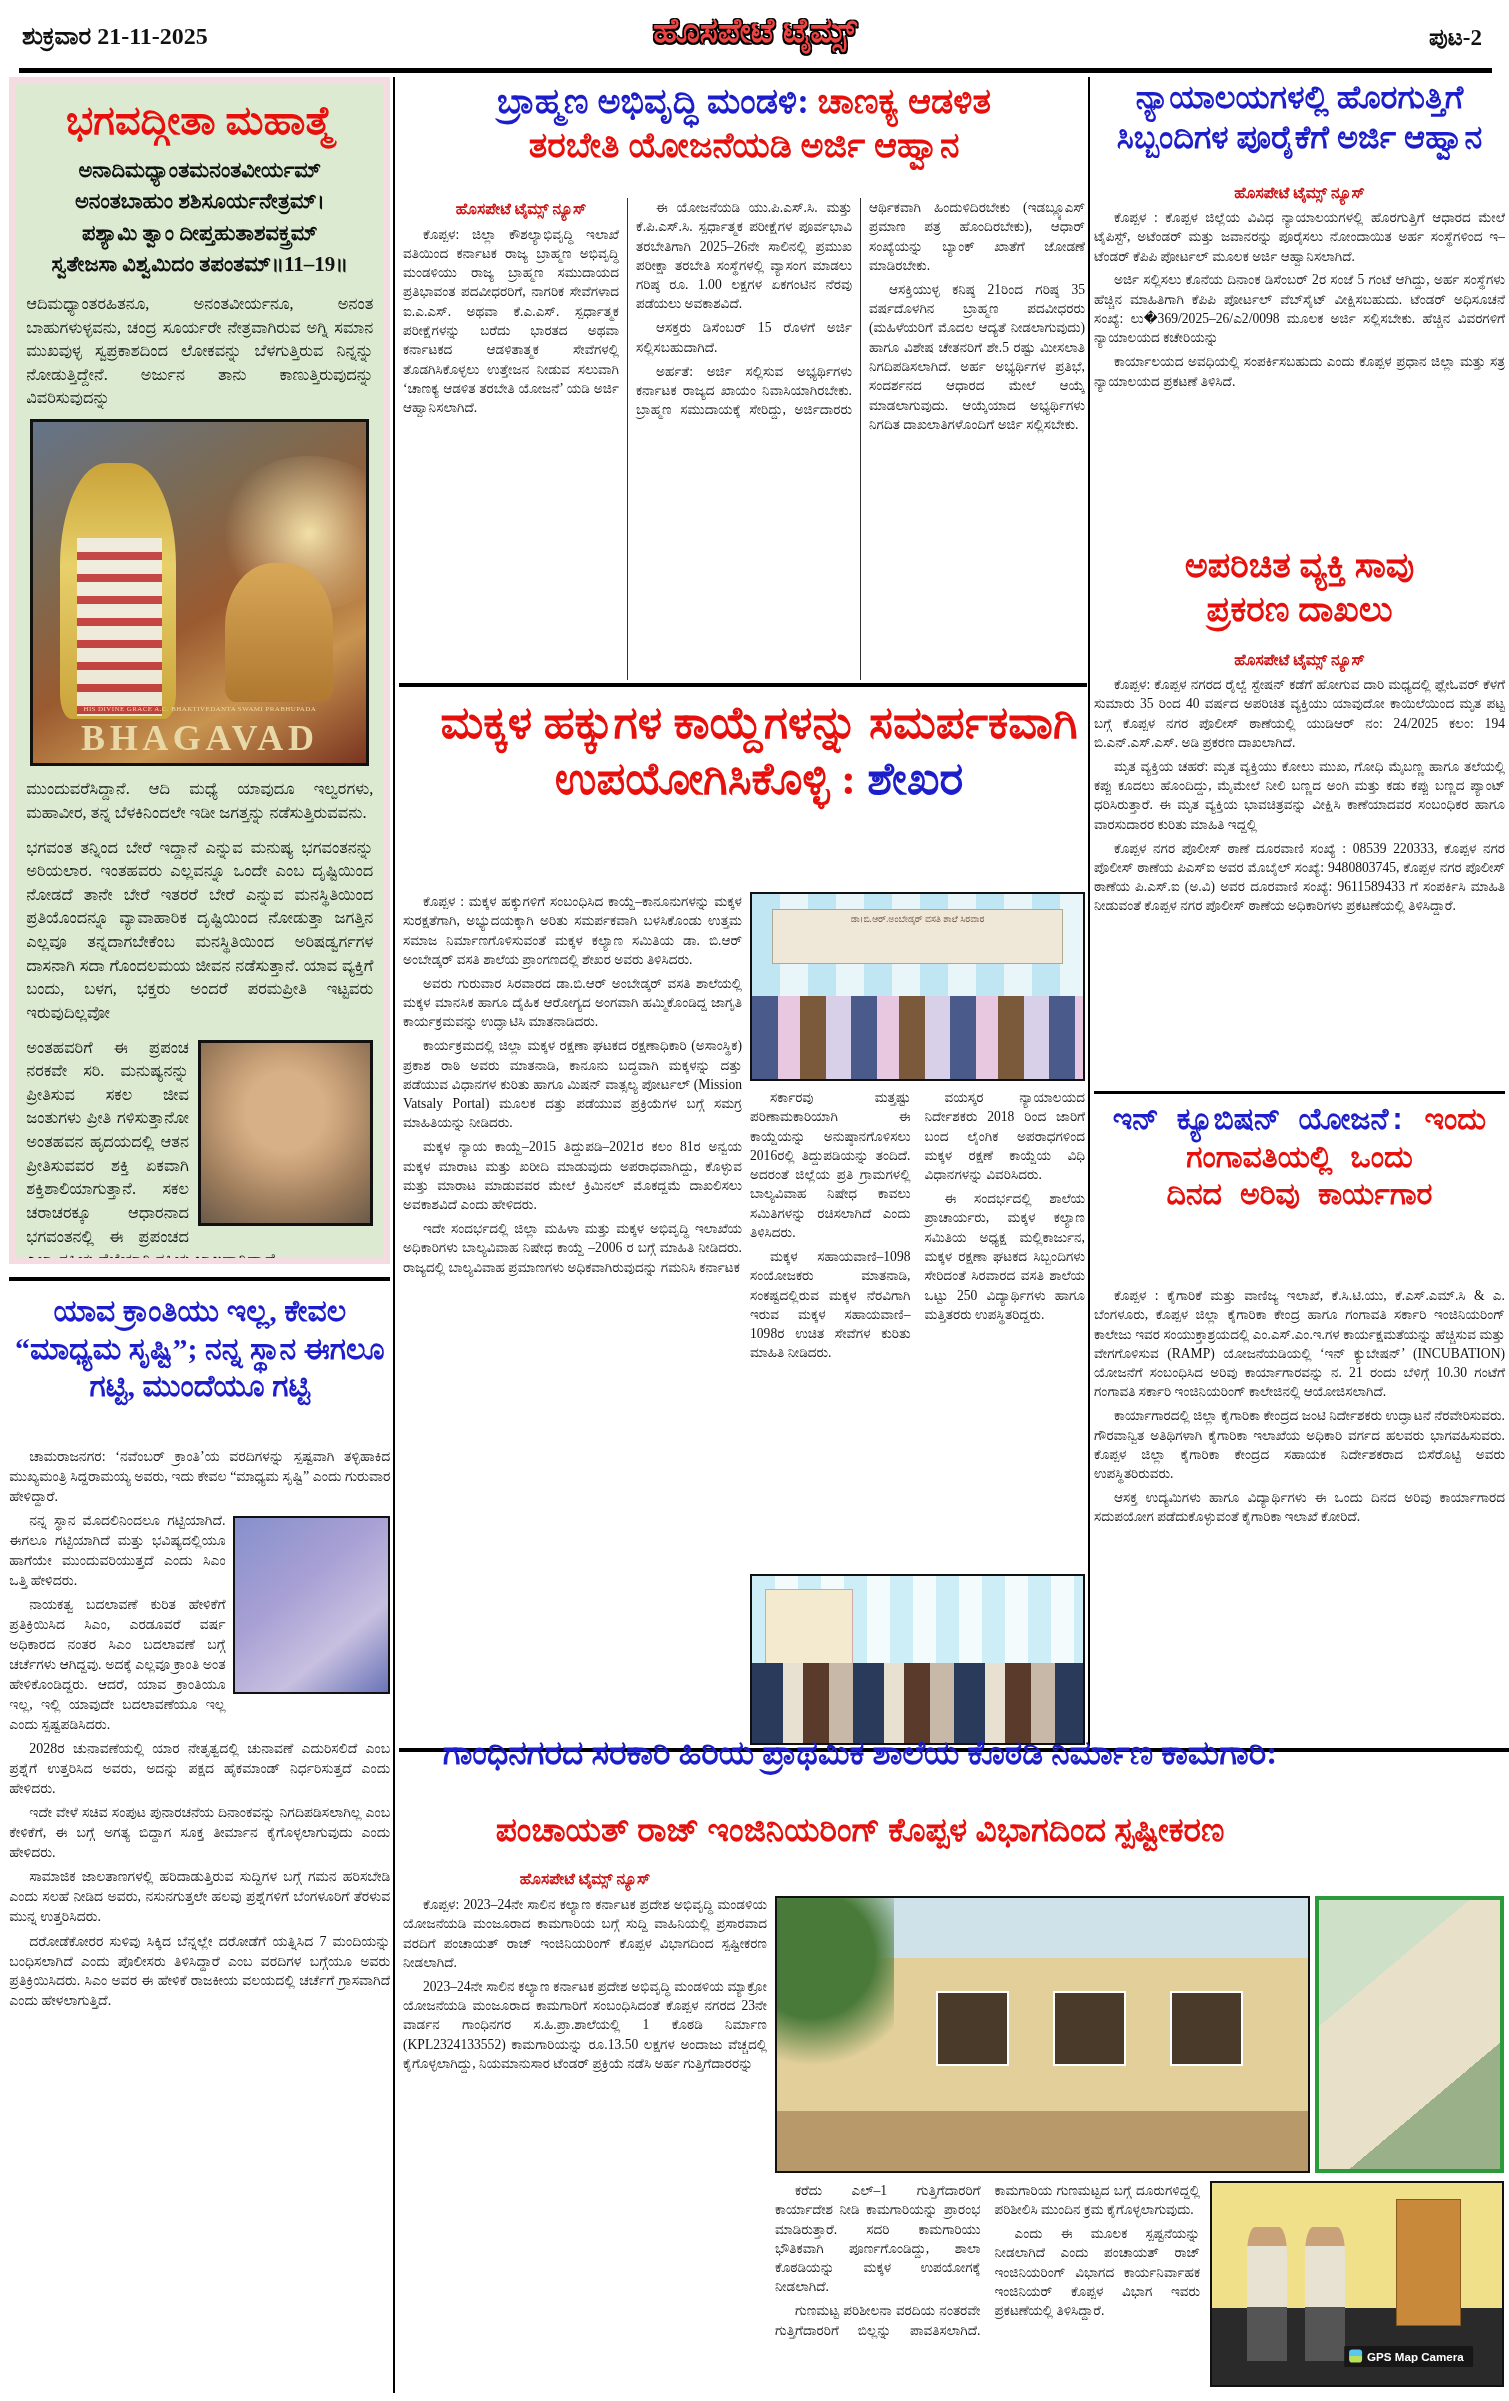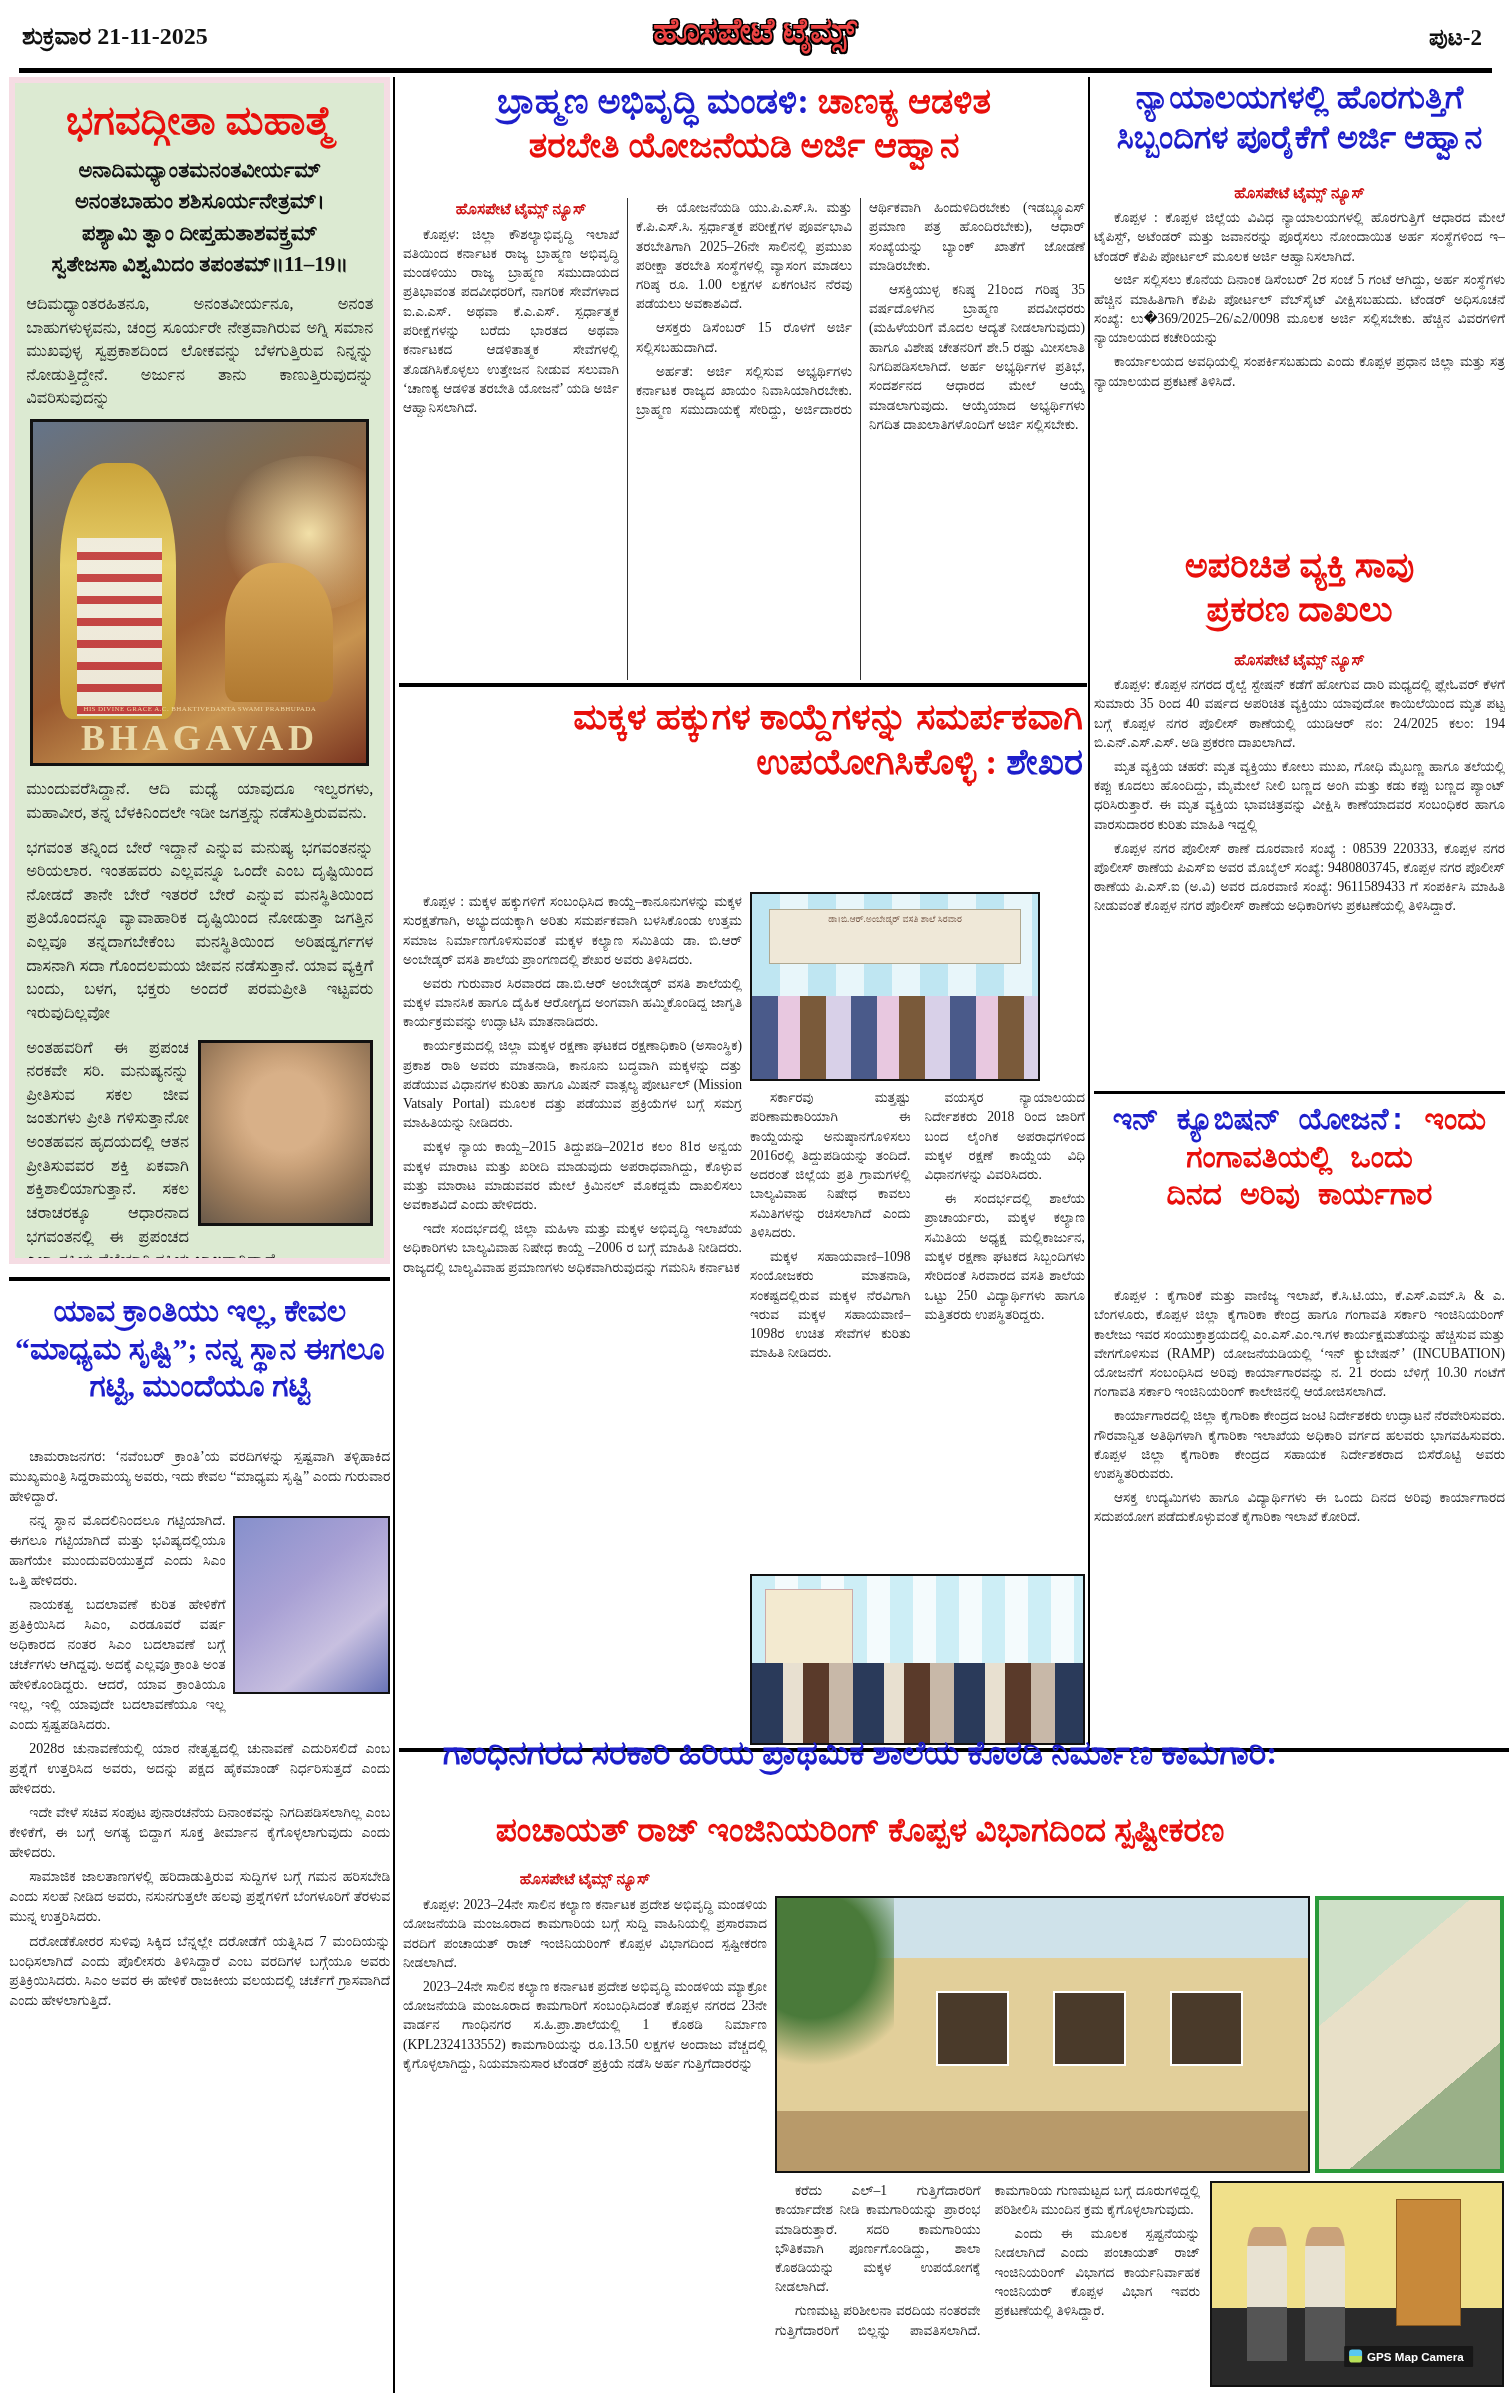--- a/index.html
+++ b/index.html
@@ -43,23 +43,23 @@
   .author-photo{float:right;width:169px;height:180px;margin:4.6px 0 4.6px 9.3px;border:3.1px solid #111;
               background:radial-gradient(circle at 50% 38%,#d8b088 0 28%,#caa27a 40%,#9a7a5a 70%,#6a5a4a 100%);}
   .cm-headline{left:9.3px;top:1292px;width:381px;font-size:30px;}
   .cm-body{left:9.3px;top:1447px;width:381px;height:945px;overflow:hidden;font-size:14px;}
   .cm-photo{float:right;width:153px;height:174px;margin:4.6px 0 4.6px 7.7px;border:2.3px solid #111;
             background:linear-gradient(140deg,#8690cc 0%,#a8a0d4 40%,#c8c0e0 70%,#6a74b8 100%);}
   
   .art1-headline{left:403px;top:80px;width:682px;font-size:35px;}
   .art1-body{left:403px;top:198px;width:682px;height:482px;overflow:hidden;
              column-count:3;column-gap:17px;column-rule:0.8px solid #333;}
-  .art2-headline{left:401px;top:695px;width:682px;font-size:36px;text-align:right;}
+  .art2-headline{left:418px;top:695px;width:682px;font-size:45px;}
   .art2-colA{left:403px;top:892px;width:339px;height:852px;overflow:hidden;}
-  .stage-photo{left:750px;top:892px;width:290px;height:189px;border:2.3px solid #111;box-sizing:border-box;
+  .stage-photo{left:750px;top:892px;width:335px;height:189px;border:2.3px solid #111;box-sizing:border-box;
              background:repeating-linear-gradient(90deg,#bfe6f2 0 28px,#e8f6fa 28px 56px);position:absolute;overflow:hidden;}
   .stage-photo .banner{position:absolute;left:6%;top:8%;width:88%;height:30%;background:#efe8d8;
              border:0.8px solid #b0a890;font-size:9.3px;text-align:center;color:#6a4a3a;padding-top:4.6px;box-sizing:border-box;}
   .stage-photo .people{position:absolute;left:0;bottom:0;width:100%;height:45%;
              background:repeating-linear-gradient(90deg,#4a5a8a 0 26px,#e8c8e0 26px 48px,#7a5a3a 48px 74px,#d8d0e8 74px 99px);}
   .art2-colB{left:750px;top:1088px;width:335px;height:482px;overflow:hidden;column-count:2;column-gap:14px;}
   .meeting-photo{left:750px;top:1574px;width:335px;height:171px;border:2.3px solid #111;box-sizing:border-box;position:absolute;overflow:hidden;
              background:repeating-linear-gradient(90deg,#cdeef6 0 23px,#f4fbfd 23px 46px);}
   .meeting-photo .crowd{position:absolute;left:0;bottom:0;width:100%;height:48%;
              background:repeating-linear-gradient(90deg,#2a3a5a 0 31px,#e8e0d0 31px 51px,#5a3a2a 51px 77px,#c8b8a8 77px 101px);}

